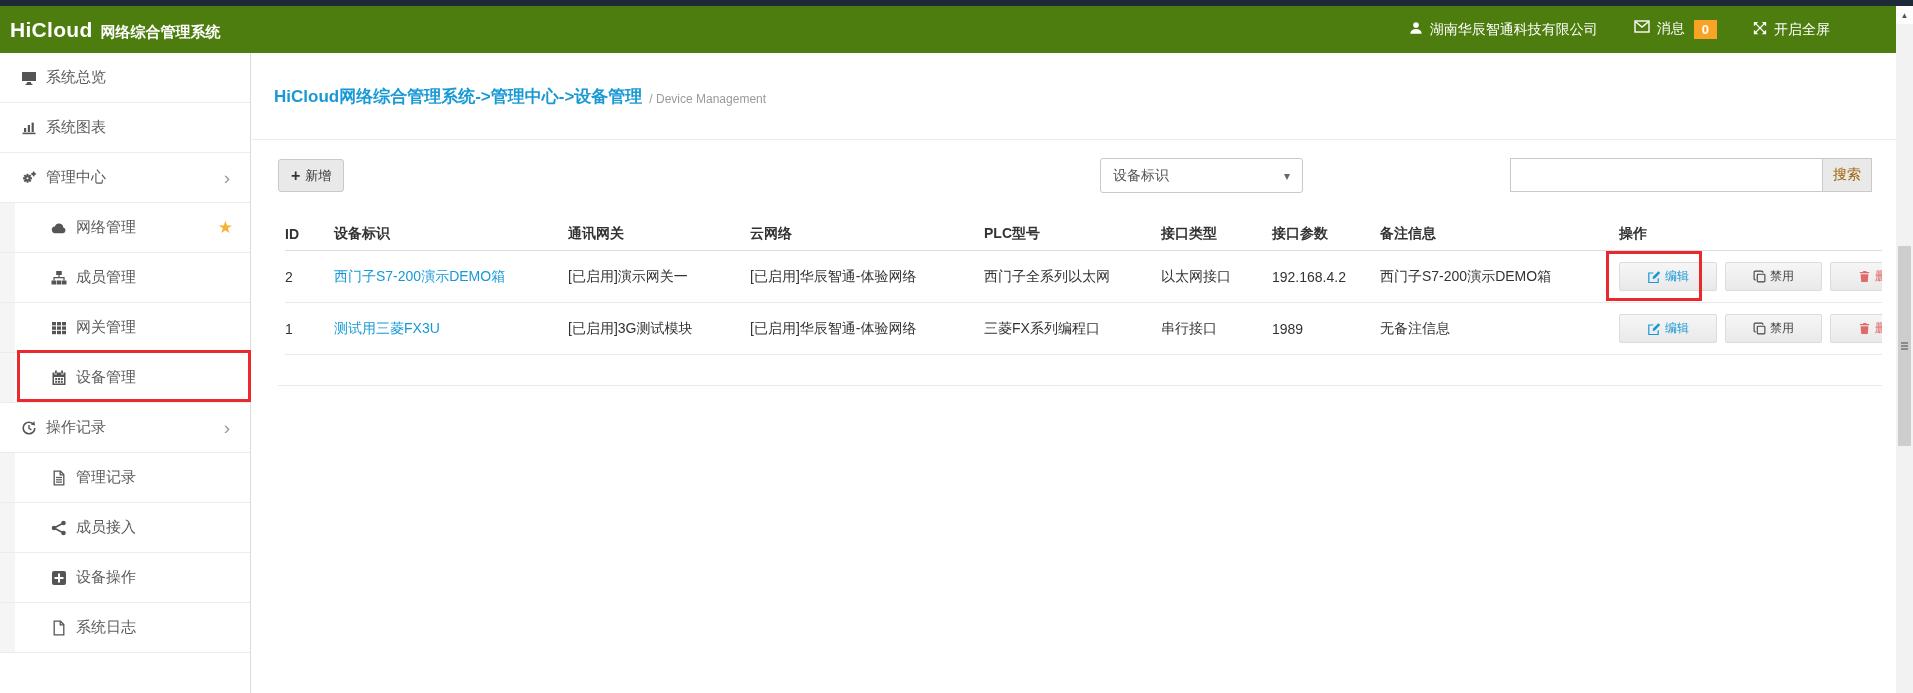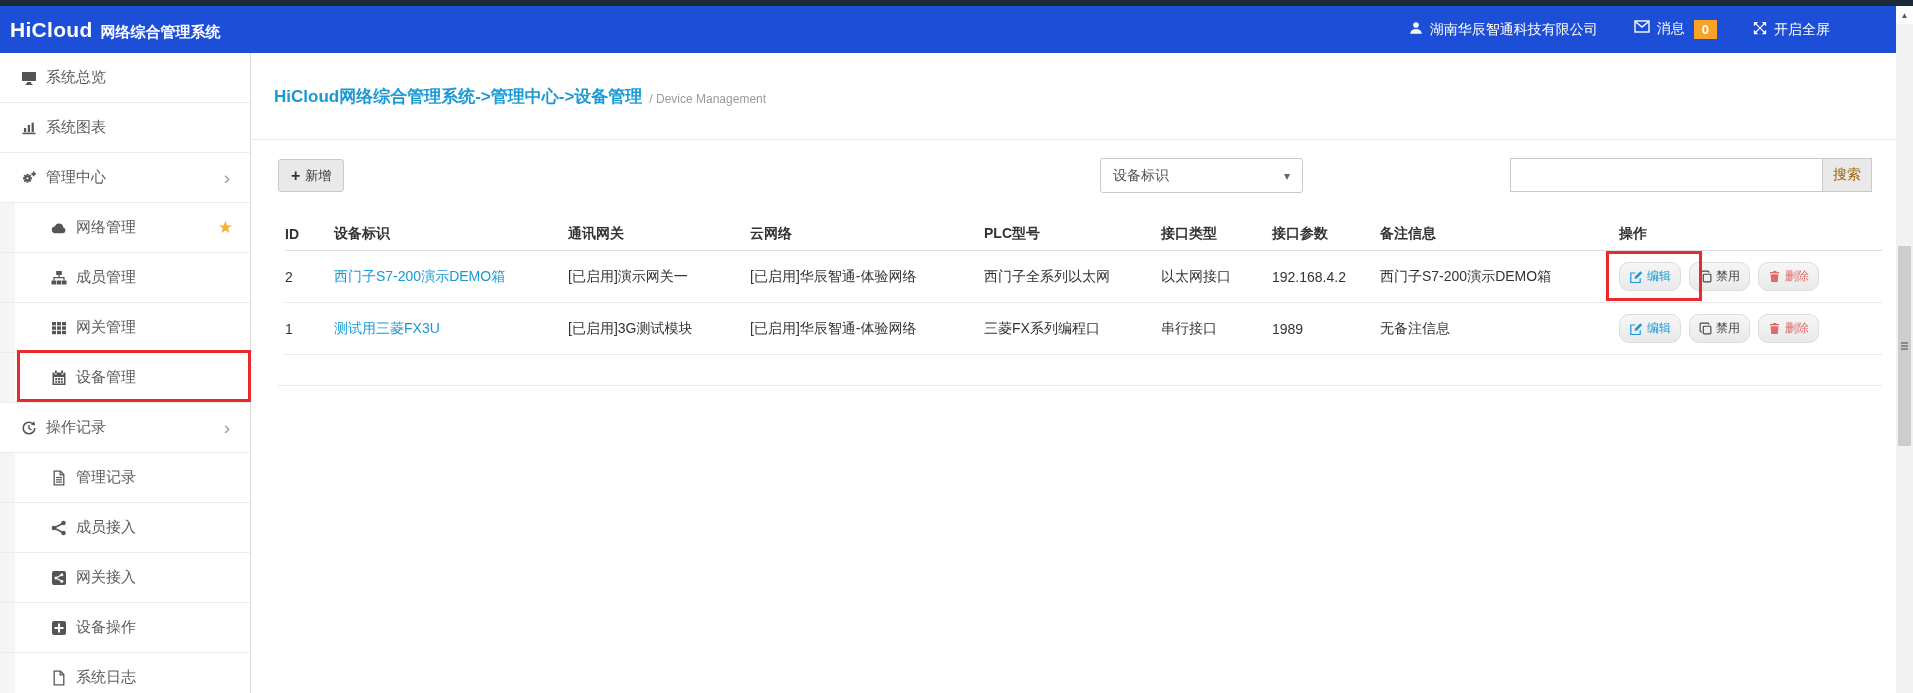--- a/index.html
+++ b/index.html
@@ -3,21 +3,21 @@
 <meta charset="utf-8">
 <style>
   html,body{margin:0;padding:0;background:#fff;}
   .page{position:relative;width:1913px;height:693px;overflow:hidden;background:#fff;
         font-family:"Liberation Sans","DejaVu Sans",sans-serif;color:#333;}
 
   
   .topstrip{position:absolute;left:0;top:0;width:1913px;height:6px;background:#1d2b38;}
 
   
-  .navbar{position:absolute;left:0;top:6px;width:1913px;height:47px;background:#1d4ed8;
+  .navbar{position:absolute;left:0;top:6px;width:1913px;height:47px;background:#4d7c0f;
           display:flex;align-items:center;color:#fff;box-sizing:border-box;padding:0 83px 0 10px;}
   .brand{display:flex;align-items:baseline;gap:8px;}
   .brand-name{font-size:21px;font-weight:bold;letter-spacing:.3px;}
   .brand-suffix{font-size:15px;font-weight:bold;}
   .nav-right{margin-left:auto;display:flex;align-items:center;gap:36px;font-size:14px;}
   .nav-group{display:flex;gap:7px;cursor:pointer;}
   .badge{background:#f8a326;color:#fff;font-size:13px;font-weight:bold;padding:2px 8px;margin-left:2px;}
 
   
   .sidebar{position:absolute;left:0;top:53px;width:251px;height:640px;background:#fff;
@@ -55,21 +55,21 @@
   .table-wrap{margin:25px 14px 0 33px;}
   table{width:100%;border-collapse:collapse;table-layout:fixed;font-size:14px;color:#333;}
   th{font-weight:bold;text-align:left;height:32px;border-bottom:1px solid #dddddd;
      padding:0;white-space:nowrap;vertical-align:middle;}
   td{height:51px;border-bottom:1px solid #e7eaec;padding:0;white-space:nowrap;
      overflow:hidden;vertical-align:middle;}
   .c1{width:49px}.c2{width:234px}.c3{width:182px}.c4{width:234px}.c5{width:177px}
   .c6{width:111px}.c7{width:108px}.c8{width:239px}
   a.devlink{color:#1899d6;text-decoration:none;cursor:pointer;}
   .actions{display:flex;gap:8px;}
-  .btn-sm{height:29px;padding:0 9px;background:#efefef;border:1px solid #dcdcdc;border-radius:10px;
+  .btn-sm{height:29px;padding:0 27px;background:#efefef;border:1px solid #dcdcdc;border-radius:2px;
           font-size:12px;display:inline-flex;align-items:center;gap:4px;cursor:pointer;
           box-sizing:border-box;font-family:inherit;background:linear-gradient(#f6f6f6,#e9e9e9);}
   .btn-edit{color:#1899d6;}
   .btn-disable{color:#444;}
   .btn-del{color:#e06a6a;}
 
   .tfoot{margin:20px 14px 0 33px;display:flex;align-items:flex-start;}
   .total{font-size:15px;color:#333;padding-top:10px;}
   .pager{margin-left:auto;display:flex;gap:7px;margin-top:16px;}
   .pg{width:44px;height:37px;border:1px solid #ddd;background:#fff;display:flex;align-items:center;
@@ -275,32 +275,20 @@
         <svg width="16" height="16" viewBox="0 0 16 16" fill="currentColor">
             <circle cx="12.5" cy="3" r="2.3"></circle>
             <circle cx="3" cy="8" r="2.3"></circle>
             <circle cx="12.5" cy="13" r="2.3"></circle>
             <path fill="none" stroke="currentColor" stroke-width="1.6" d="M3 8l9.5-5M3 8l9.5 5"></path>
           </svg>
       </span>
       <span>成员接入</span>
     </div>
 
-    <div class="nav-item sub">
-      <span class="icon">
-        <svg width="16" height="16" viewBox="0 0 16 16">
-            <rect x="1" y="1" width="14" height="14" rx="2" fill="currentColor"></rect>
-            <circle cx="10.8" cy="4.8" r="1.5" fill="#fff"></circle>
-            <circle cx="5" cy="8" r="1.5" fill="#fff"></circle>
-            <circle cx="10.8" cy="11.2" r="1.5" fill="#fff"></circle>
-            <path fill="none" stroke="#fff" stroke-width="1.2" d="M5 8l5.8-3.2M5 8l5.8 3.2"></path>
-          </svg>
-      </span>
-      <span>网关接入</span>
-    </div>
 
     <div class="nav-item sub">
       <span class="icon">
         <svg width="16" height="16" viewBox="0 0 16 16">
             <rect x="1" y="1" width="14" height="14" rx="2" fill="currentColor"></rect>
             <rect x="7" y="3.5" width="2" height="9" fill="#fff"></rect>
             <rect x="3.5" y="7" width="9" height="2" fill="#fff"></rect>
           </svg>
       </span>
       <span>设备操作</span>

